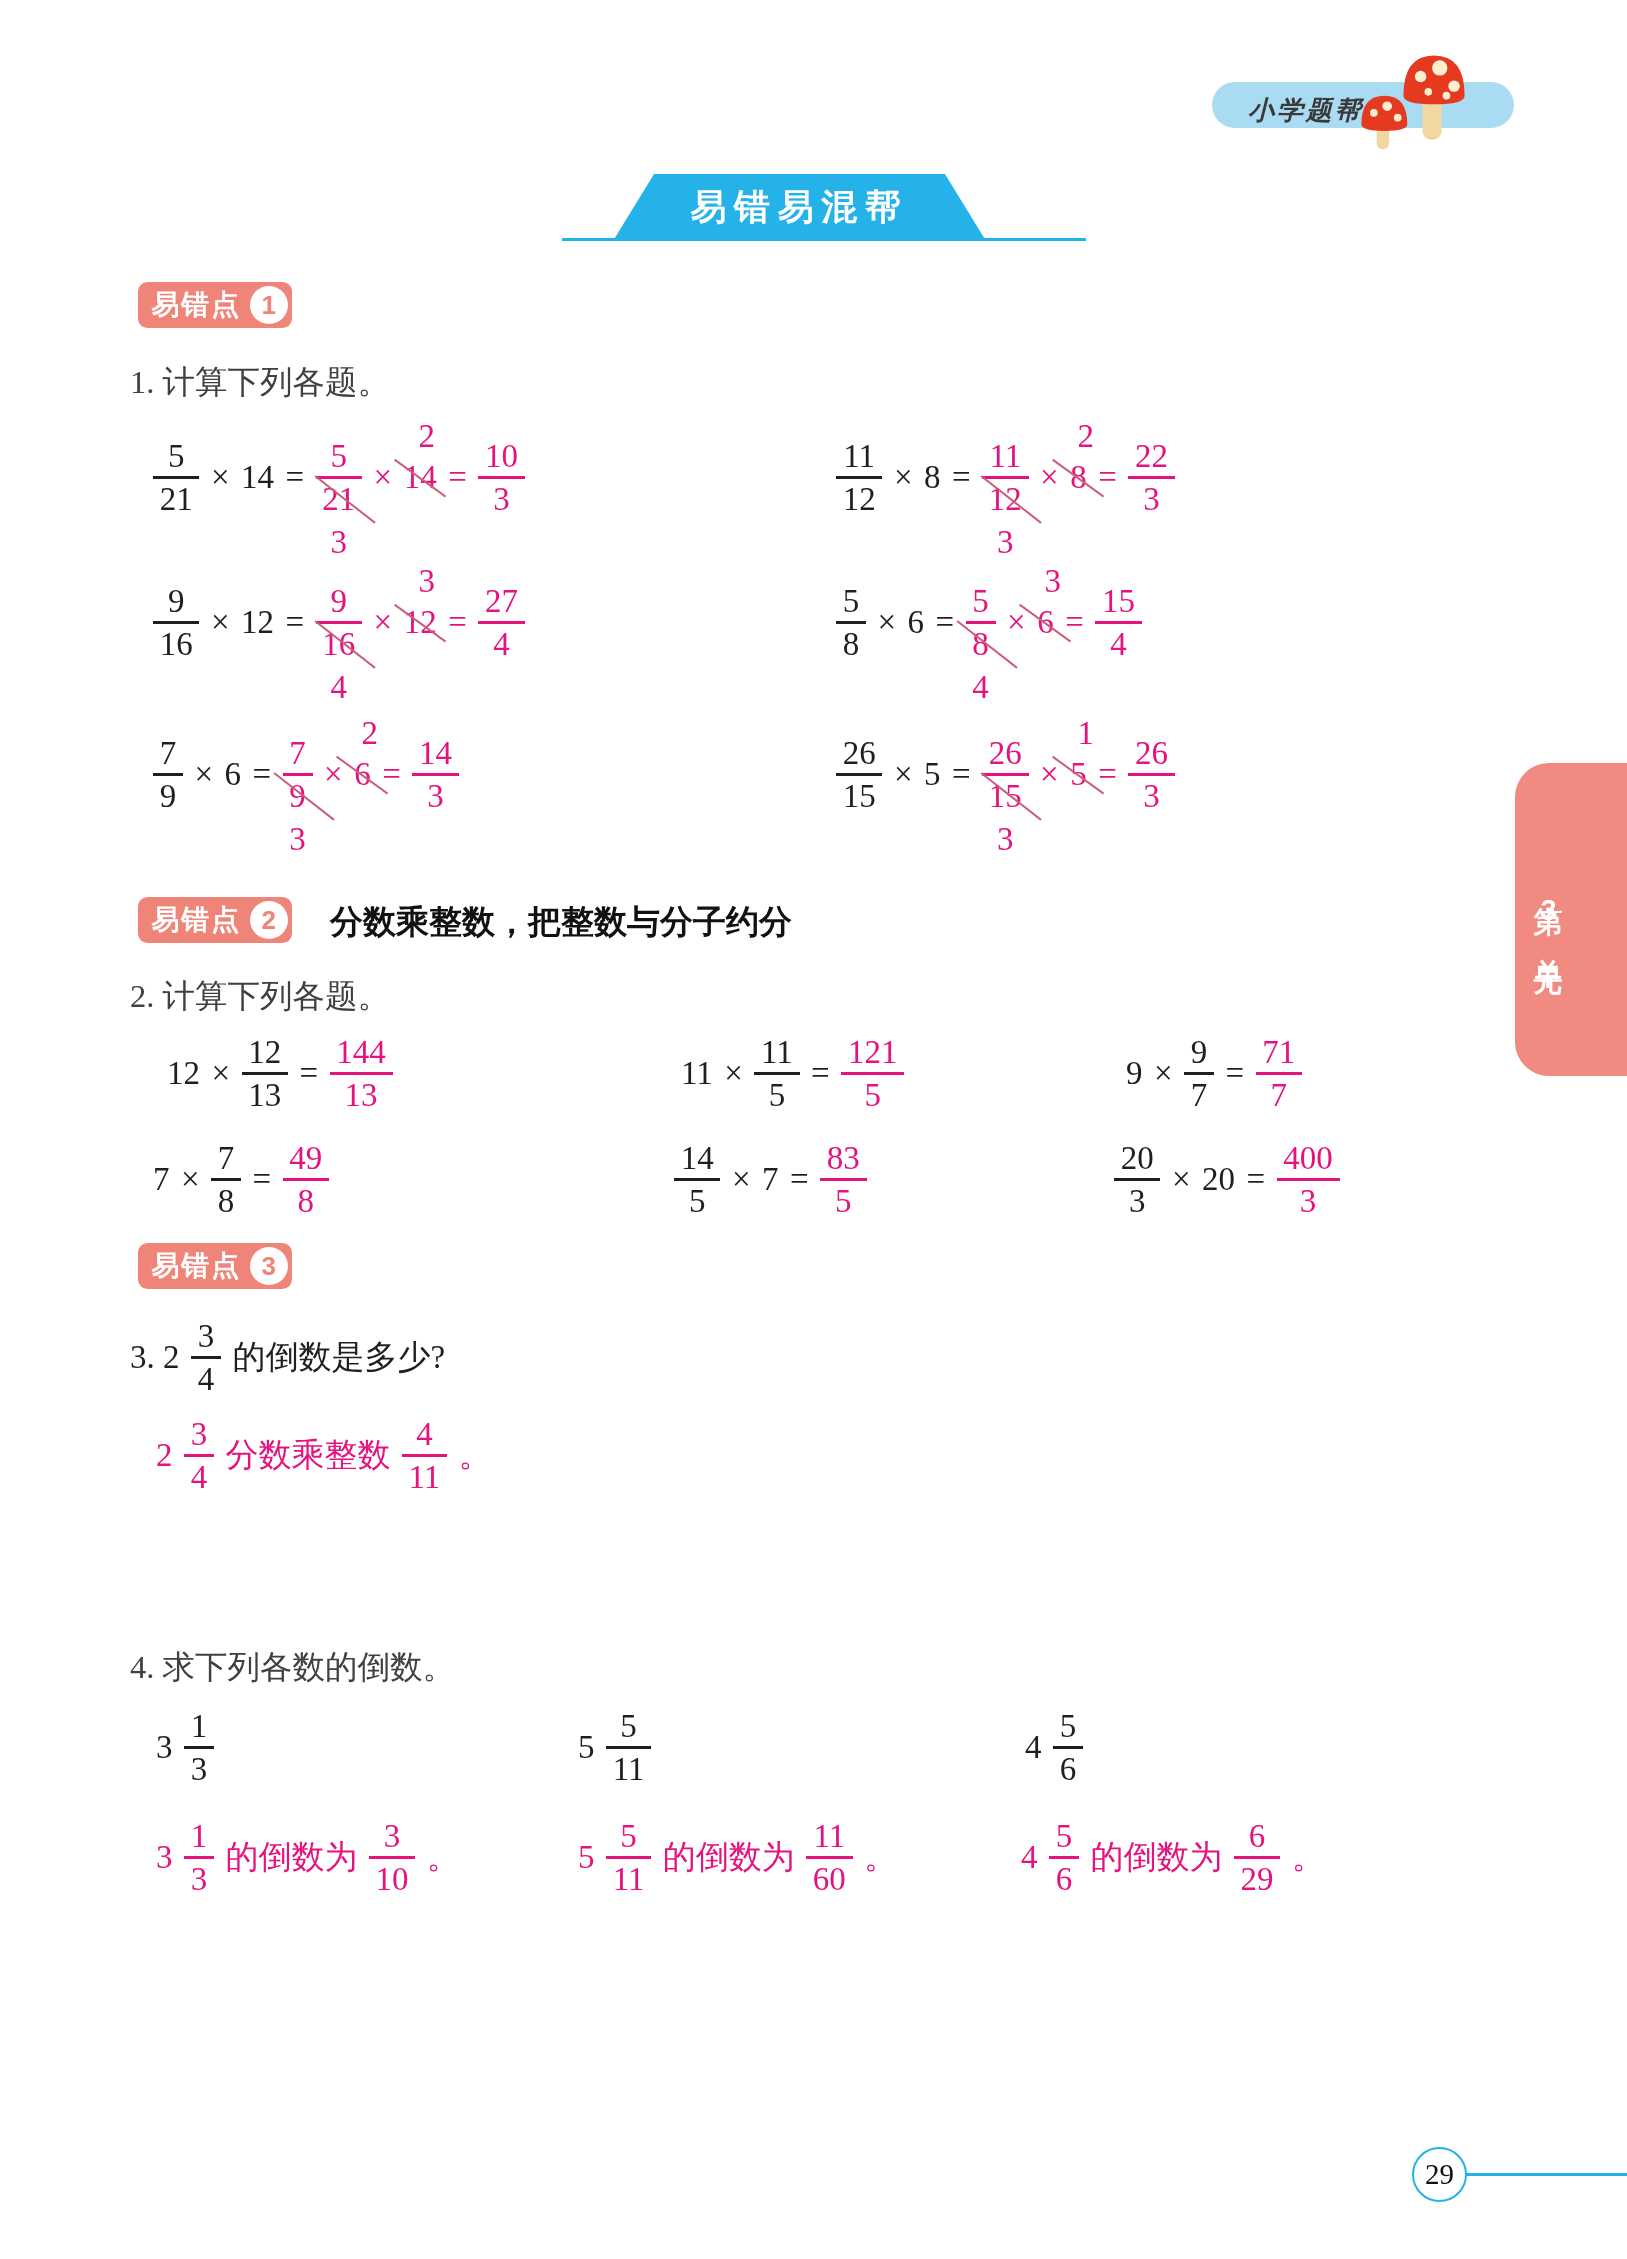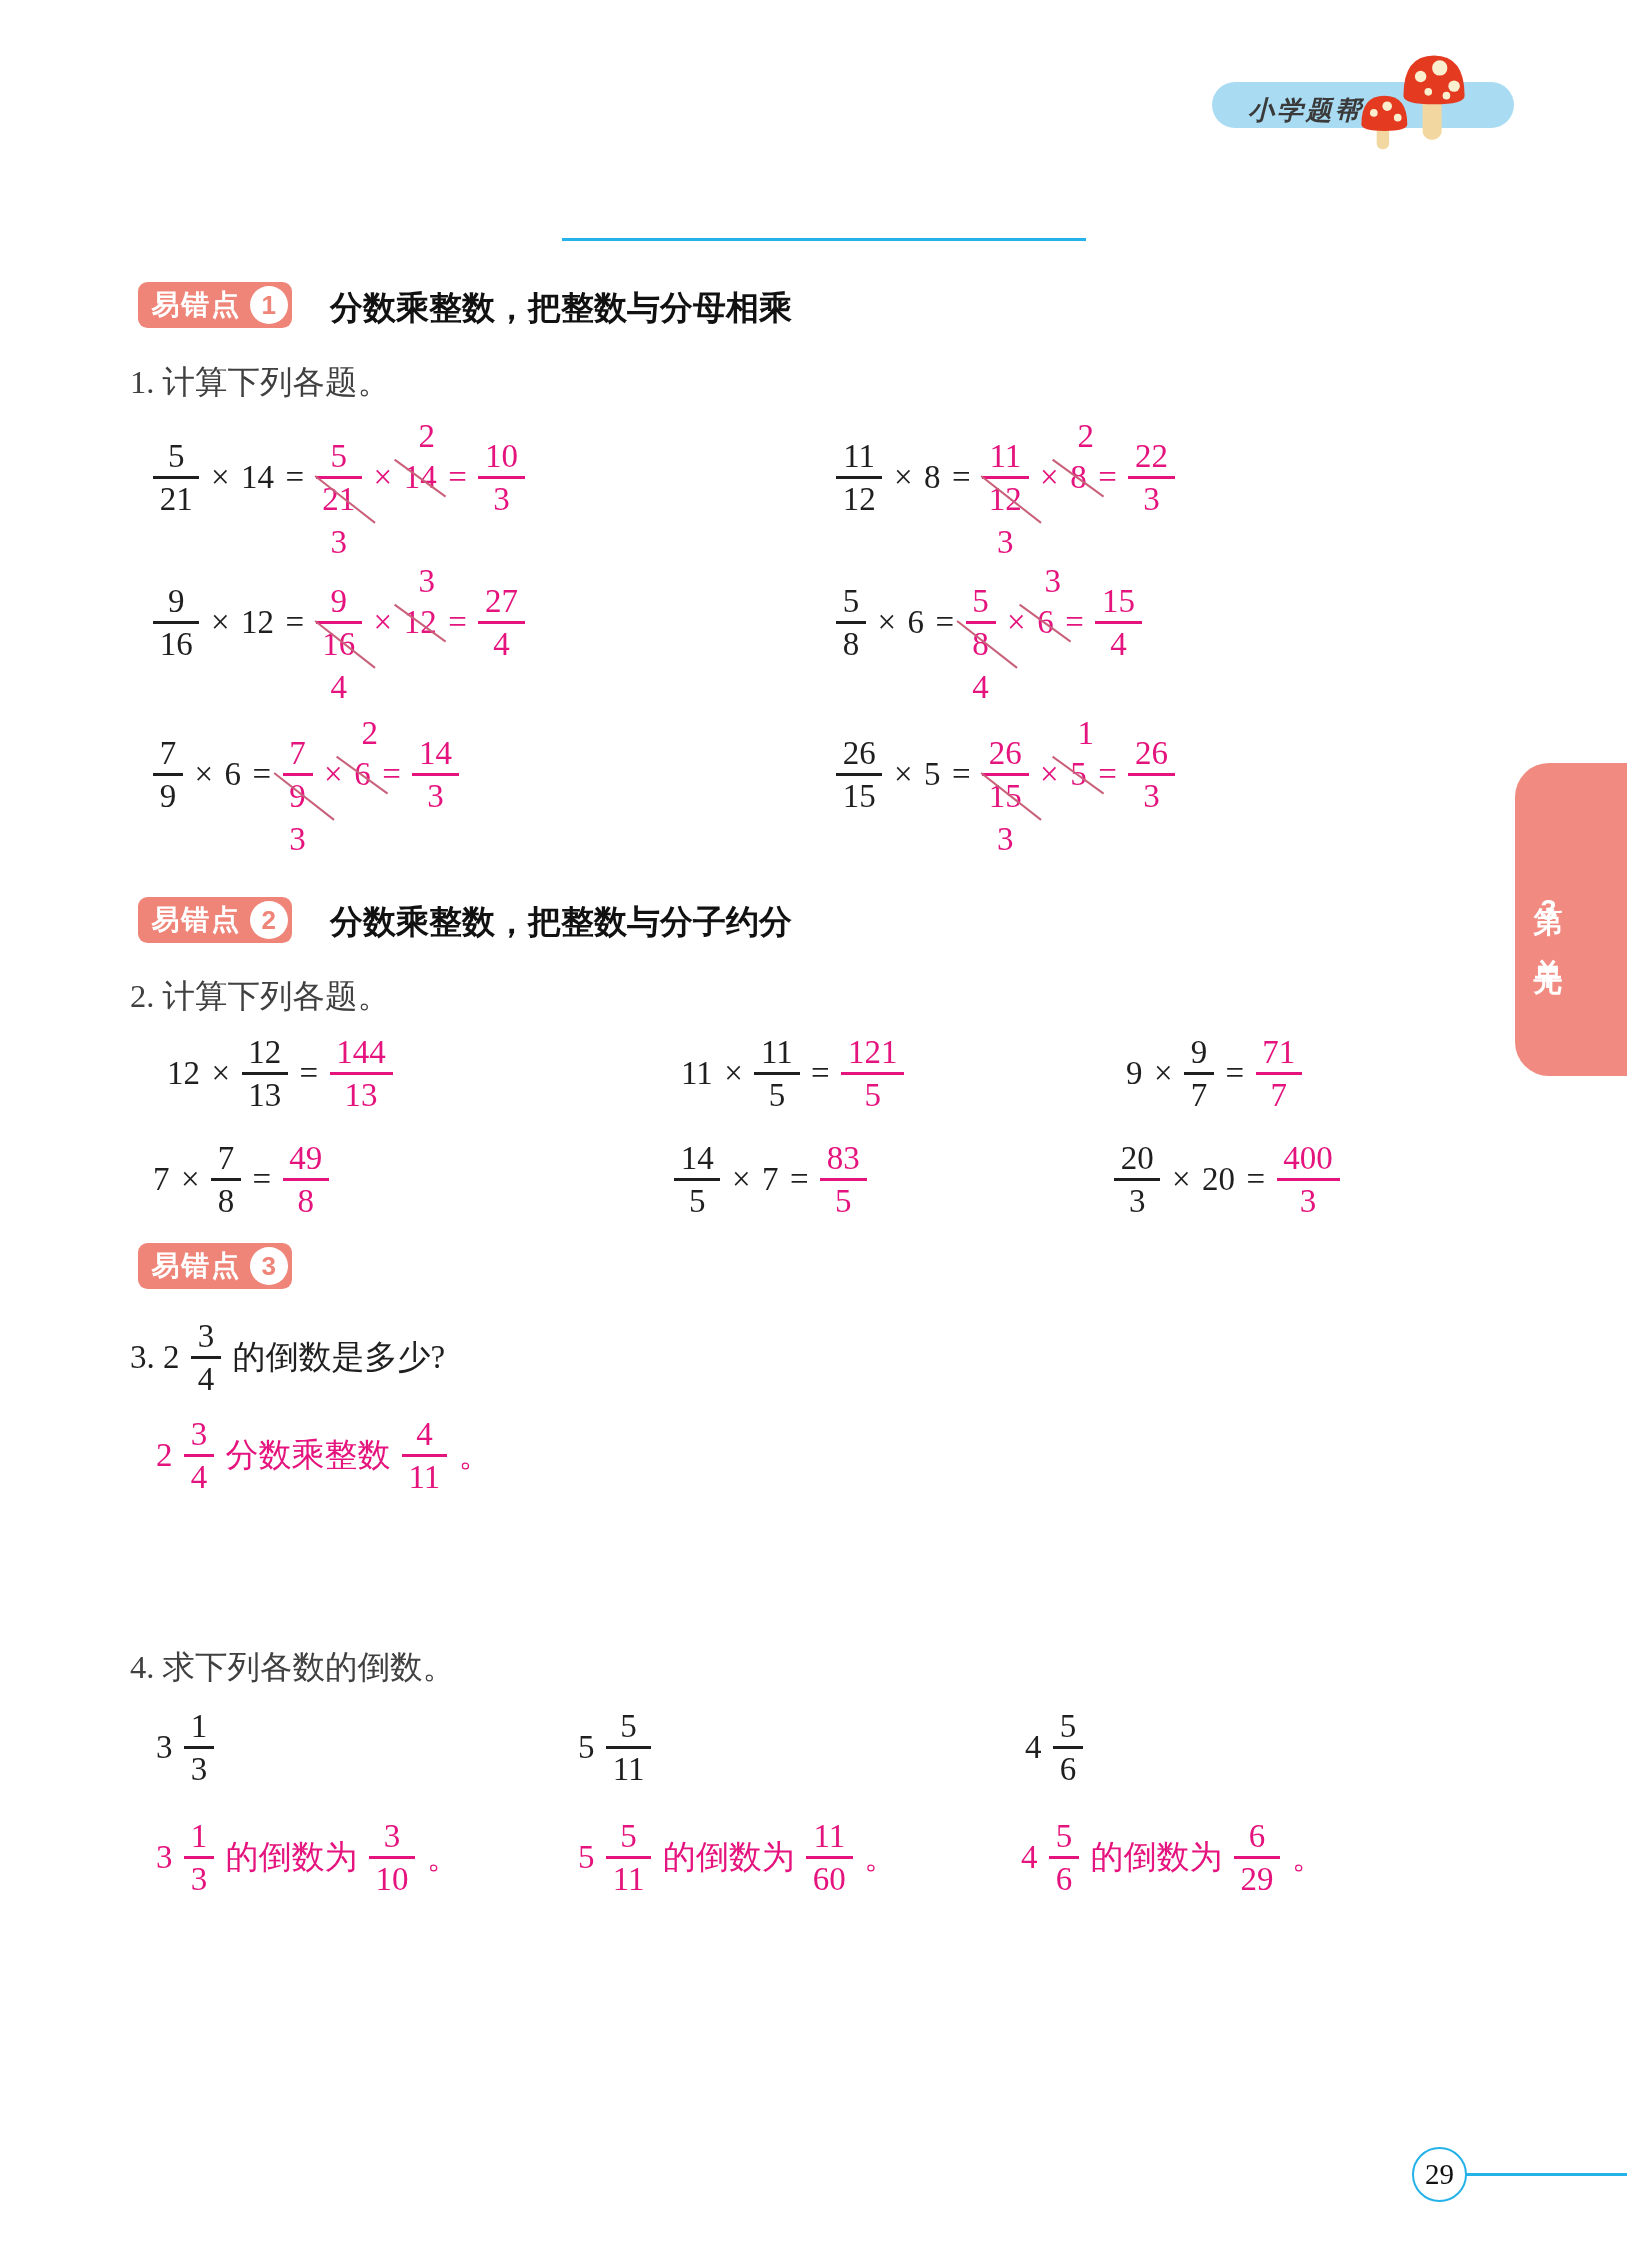--- a/index.html
+++ b/index.html
@@ -92,26 +92,28 @@
     <circle cx="86" cy="48" r="4" fill="#faf0d0"></circle>
     <circle cx="105" cy="52" r="4" fill="#faf0d0"></circle>
     <rect x="32" y="80" width="13" height="28" rx="6" fill="#f2d7a0"></rect>
     <path d="M16 82 Q16 52 40 52 Q64 52 64 82 Q64 89 40 89 Q16 89 16 82 Z" fill="#e43a20"></path>
     <circle cx="29" cy="70" r="4" fill="#faf0d0"></circle>
     <circle cx="43" cy="63" r="5" fill="#faf0d0"></circle>
     <circle cx="54" cy="75" r="4" fill="#faf0d0"></circle>
   </svg>
 
   <div class="banner-line"></div>
+  <div class="banner">
+    <span class="banner-title">易错易混帮</span>
+  </div>
 
   <div class="badge" style="left:138px;top:282px;">
     <span class="badge-label">易错点</span>
     <span class="badge-num">1</span>
   </div>
-  <div class="sec-title" style="left:330px;top:286px;">分数乘整数，把整数与分母相乘</div>
 
   <div class="qlabel" style="left:130px;top:361px;">1. 计算下列各题。</div>
 
   <div class="eq" style="left:153px;top:401px;">
       <span class="frac">
         <span class="num">5</span>
         <span class="fbar"></span>
         <span class="den">21</span>
       </span>
       <span class="mt">×</span>

